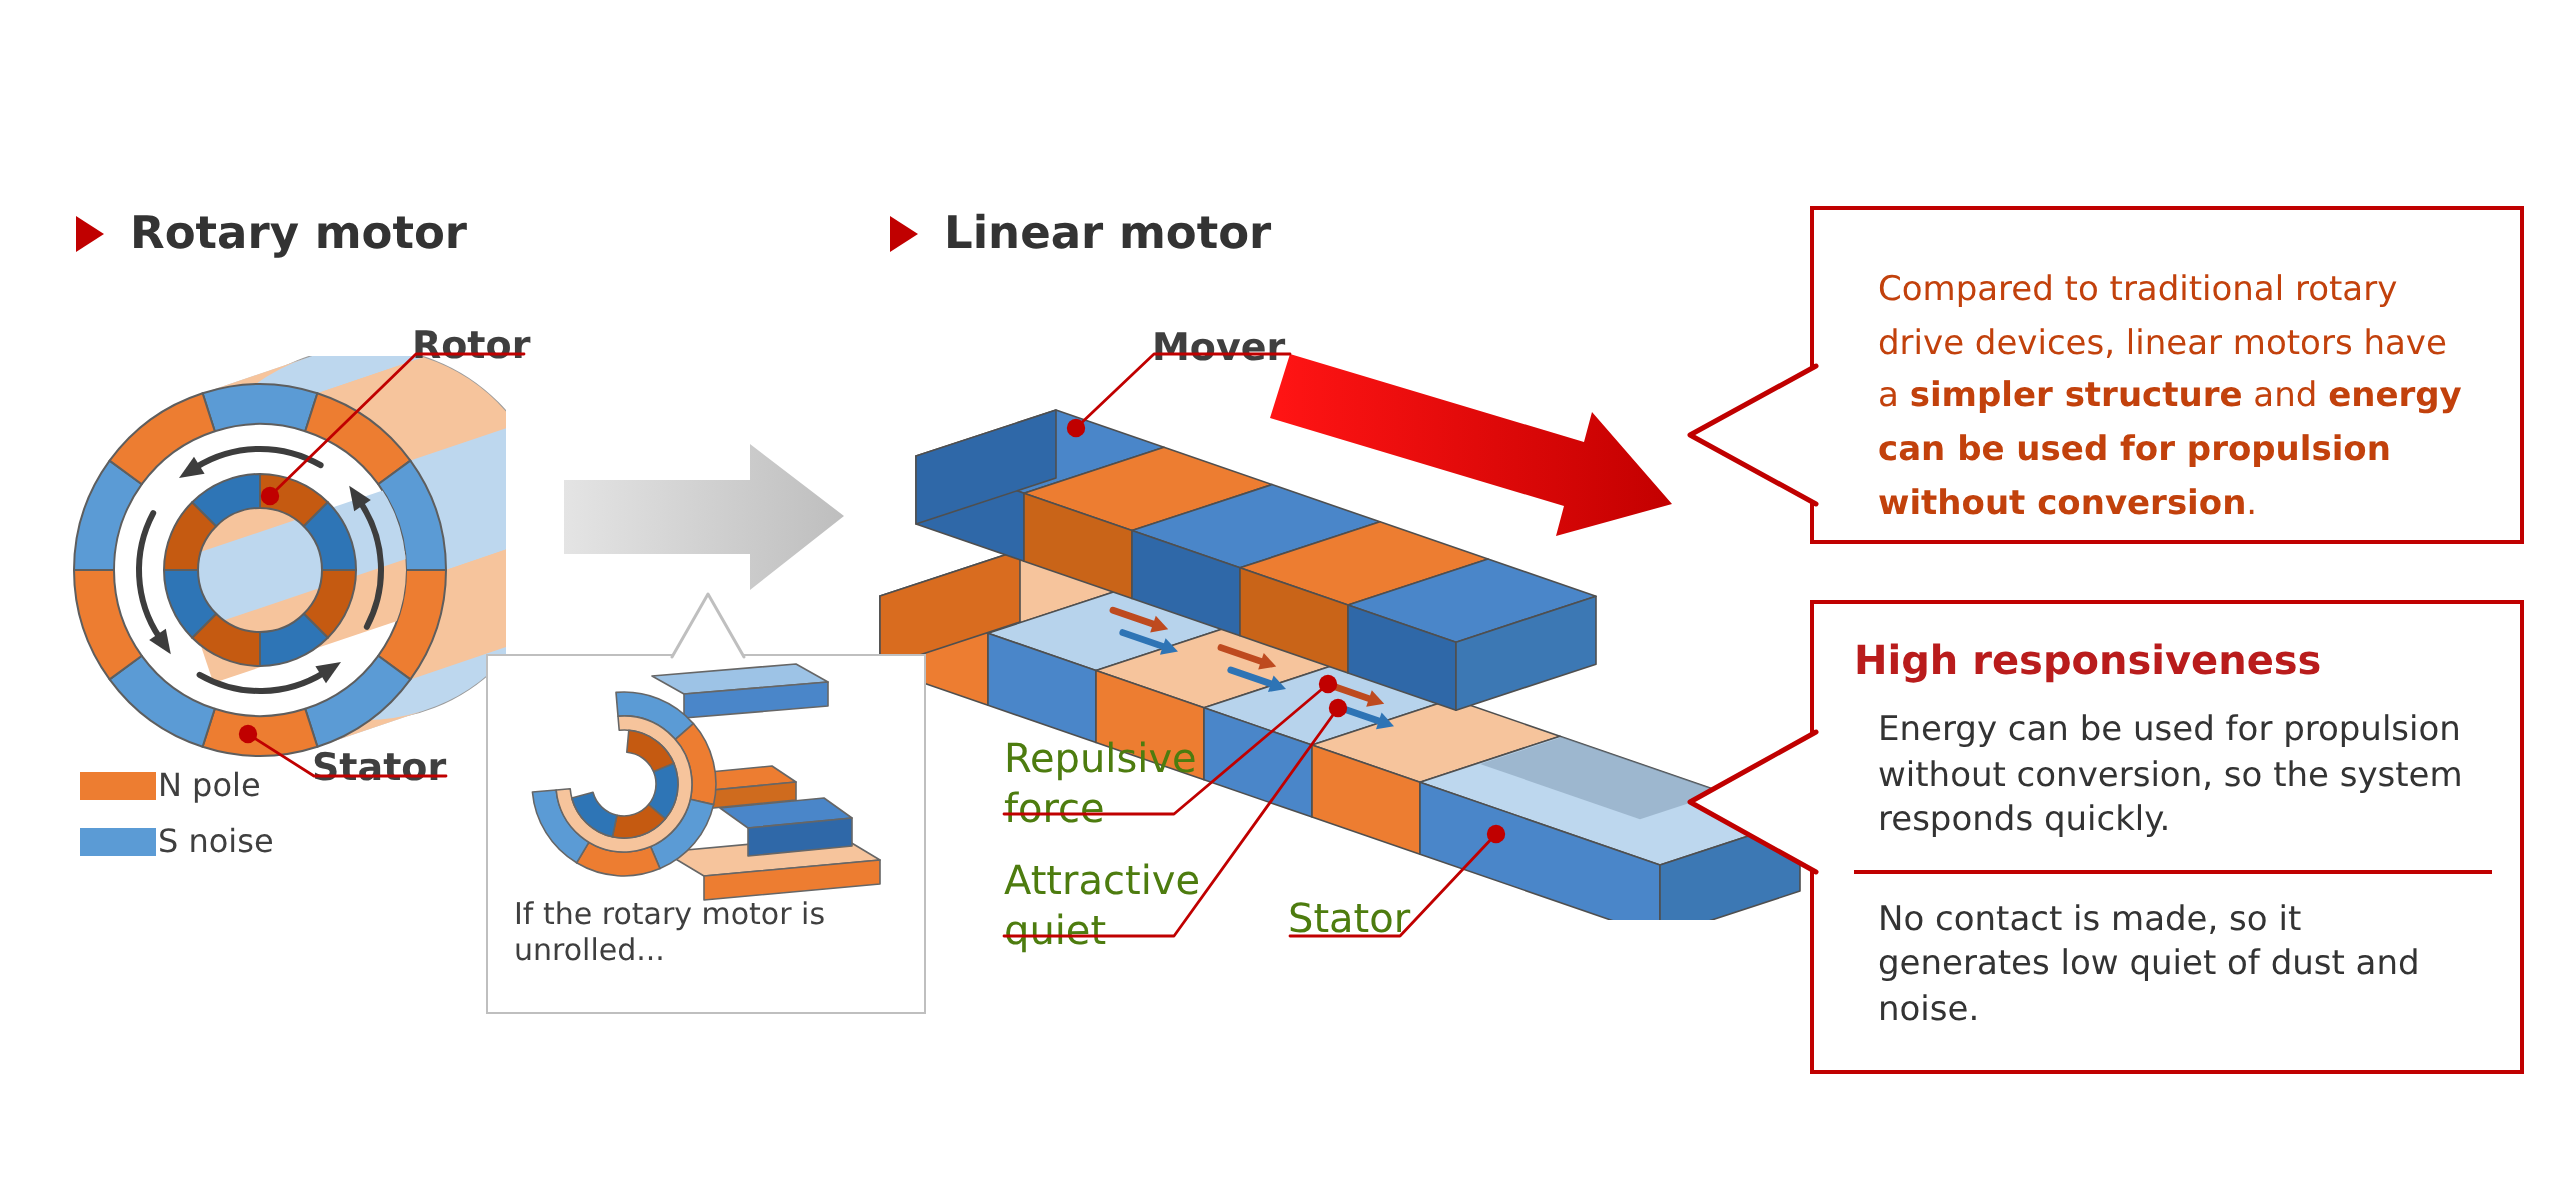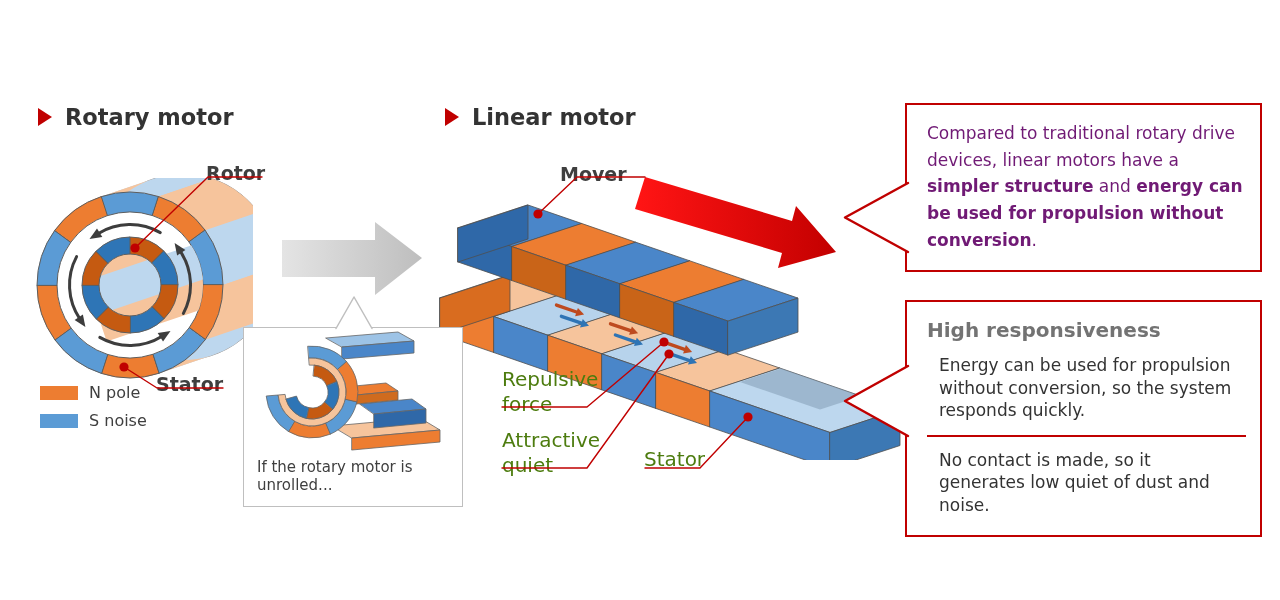--- a/index.html
+++ b/index.html
@@ -6,33 +6,33 @@
   .stage{position:relative;width:1280px;height:600px;background:#fff;overflow:hidden;
          font-family:"DejaVu Sans","Liberation Sans",sans-serif;color:#3a3a3a;}
   .abs{position:absolute;}
   .title{position:absolute;display:flex;align-items:center;gap:13px;}
   .tri{width:0;height:0;border-left:14px solid #C00000;border-top:9px solid transparent;
        border-bottom:9px solid transparent;}
   .title .txt{font-size:22.5px;font-weight:bold;color:#333;}
   .biglabel{position:absolute;font-size:19px;font-weight:bold;color:#3f3f3f;margin-top:12px;}
   .smlabel{position:absolute;font-size:20px;color:#4d7c0f;line-height:1.27;}
   .legend{position:absolute;left:40px;top:383px;}
-  .legrow{display:flex;align-items:center;gap:11px;margin-bottom:9px;}
+  .legrow{display:flex;align-items:center;gap:1px;margin-bottom:9px;}
   .sw{width:38px;height:14px;}
   .legtxt{font-size:16px;color:#3f3f3f;}
   .unrollbox{position:absolute;left:243px;top:327px;width:220px;height:180px;
              border:1.5px solid #BFBFBF;background:#fff;box-sizing:border-box;}
-  .unrollcap{position:absolute;left:13px;top:130px;width:196px;font-size:15px;
+  .unrollcap{position:absolute;left:13px;top:120px;width:196px;font-size:15px;
              line-height:1.22;color:#3f3f3f;}
   .callout{position:absolute;left:905px;width:357px;border:2.5px solid #C00000;
            background:#fff;box-sizing:border-box;}
   .co-top{top:103px;height:169px;padding:15px 12px 0 20px;}
   .co-bot{top:300px;height:237px;padding:13px 14px 0 20px;}
-  .co-top p{margin:0;font-size:17px;line-height:1.57;color:#701a75;}
-  .co-h{font-size:20px;font-weight:bold;color:#737373;margin:3px 0 6px 0;}
+  .co-top p{margin:12px;font-size:17px;line-height:1.57;color:#c2410c;}
+  .co-h{font-size:20px;font-weight:bold;color:#b91c1c;margin:3px 0 6px 0;}
   .co-p{font-size:17px;line-height:1.33;color:#333;margin:12px;}
   .divider{border:none;border-top:2.2px solid #C00000;margin:13px 0 11px 0;}
   svg{display:block;}
   .overlay{position:absolute;left:0;top:0;z-index:10;pointer-events:none;}
 </style>
 </head>
 <body>
 
 <div class="stage">
 
@@ -147,21 +147,21 @@
       <path d="M82.0,96.6L136.0,115.3L136.0,149.3L82.0,130.6Z" fill="#C96418" stroke="#4f4f4f" stroke-width="0.8" stroke-linejoin="round" stroke-linecap="round"></path>
       <path d="M136.0,115.3L190.0,133.9L190.0,167.9L136.0,149.3Z" fill="#2F68A8" stroke="#4f4f4f" stroke-width="0.8" stroke-linejoin="round" stroke-linecap="round"></path>
       <path d="M190.0,133.9L244.0,152.5L244.0,186.5L190.0,167.9Z" fill="#C96418" stroke="#4f4f4f" stroke-width="0.8" stroke-linejoin="round" stroke-linecap="round"></path>
       <path d="M244.0,152.5L298.0,171.1L298.0,205.1L244.0,186.5Z" fill="#2F68A8" stroke="#4f4f4f" stroke-width="0.8" stroke-linejoin="round" stroke-linecap="round"></path>
       <path d="M28.0,78.0L98.0,55.0L98.0,89.0L28.0,112.0Z" fill="#2F68A8" stroke="#4f4f4f" stroke-width="0.8" stroke-linejoin="round" stroke-linecap="round"></path>
       <path d="M298.0,171.1L368.0,148.1L368.0,182.1L298.0,205.1Z" fill="#3C78B4" stroke="#4f4f4f" stroke-width="0.8" stroke-linejoin="round" stroke-linecap="round"></path>
     </svg>
 
   <div class="biglabel" style="left:206px;top:150px;">Rotor</div>
   <div class="biglabel" style="left:156px;top:361px;">Stator</div>
-  <div class="biglabel" style="left:560px;top:151px;text-align:right;">Mover</div>
+  <div class="biglabel" style="left:576px;top:151px;text-align:right;">Mover</div>
   <div class="smlabel" style="left:502px;top:367px;width:88px;">Repulsive force</div>
   <div class="smlabel" style="left:502px;top:428px;width:88px;">Attractive quiet</div>
   <div class="smlabel" style="left:644px;top:447px;">Stator</div>
 
   <div class="legend">
     <div class="legrow">
       <span class="sw" style="background: rgb(237, 125, 49);"></span>
       <span class="legtxt">N pole</span>
     </div>
     <div class="legrow">

